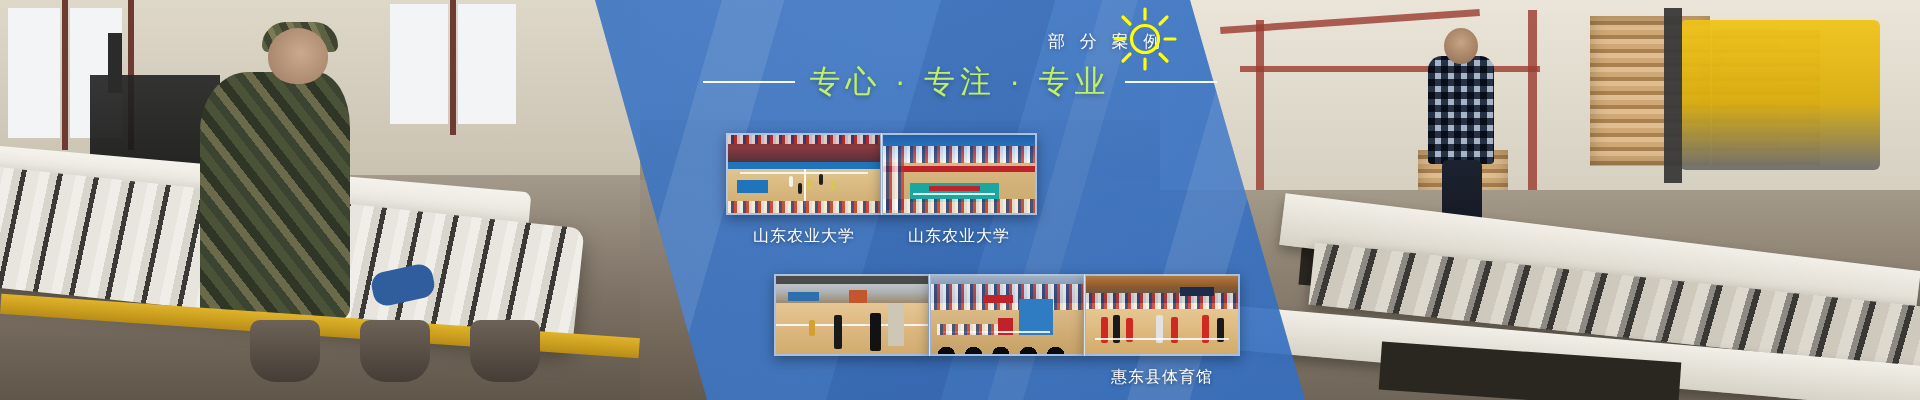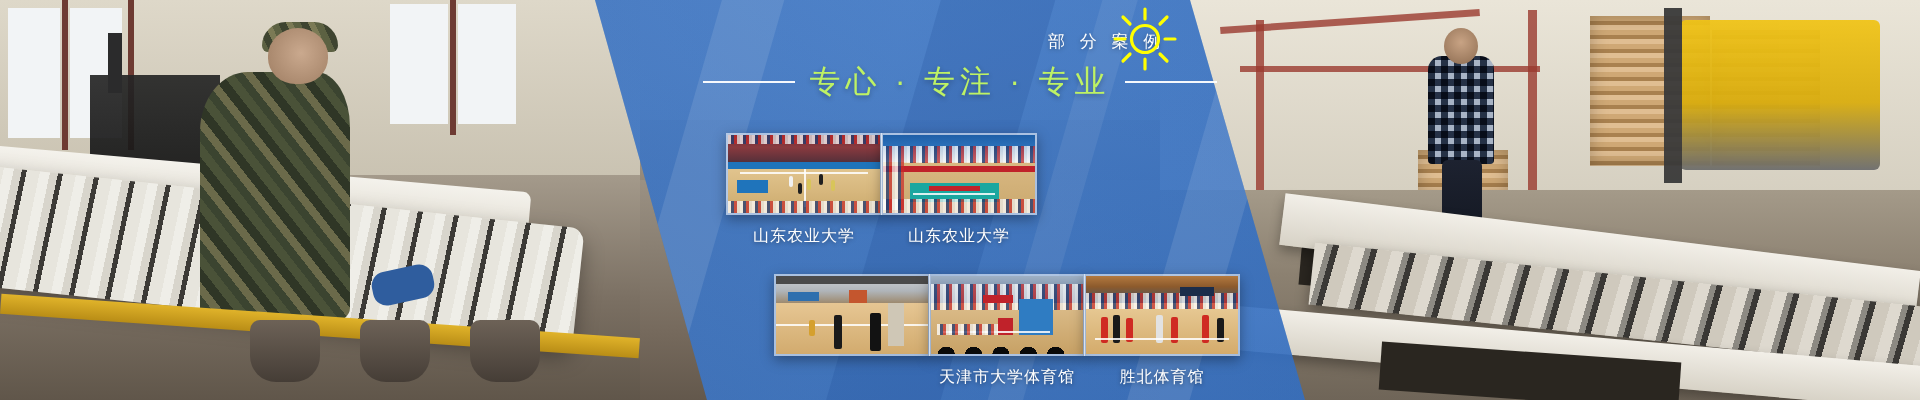--- a/index.html
+++ b/index.html
@@ -366,37 +366,36 @@
           <div class="g-court"></div>
           <div class="g-crowd" style="left:0; top:10%; width:100%; height:34%;"></div>
           <div class="g-banner" style="left:34%; top:24%; width:20%; height:10%;"></div>
           <div class="g-blue" style="left:58%; top:30%; width:22%; height:46%; background:#2f7cc2;"></div>
           <div class="g-banner" style="left:44%; top:54%; width:10%; height:22%;"></div>
           <div class="g-line" style="left:8%; top:70%; width:70%; height:2px;"></div>
           <div class="g-crowd" style="left:4%; top:62%; width:40%; height:14%;"></div>
           <div class="fg-heads"></div>
         </div>
       </div>
-      <div class="cap-text wide">天津市大学体育馆</div>
     </div>
 
     <div class="card" style="left:1084px; top:274px;">
       <div class="thumb tF">
         <div class="gym">
           <div class="g-stand-top"></div>
           <div class="g-court"></div>
           <div class="g-crowd" style="left:0; top:22%; width:100%; height:20%;"></div>
           <div class="g-blue" style="left:62%; top:14%; width:22%; height:12%; background:#1b2d4a;"></div>
           <div class="g-player" style="left:10%; top:52%; width:7px; height:26px; background:#cf2a22;"></div>
           <div class="g-player" style="left:18%; top:50%; width:7px; height:28px; background:#1a1a1a;"></div>
           <div class="g-player" style="left:26%; top:54%; width:7px; height:24px; background:#cf2a22;"></div>
           <div class="g-player" style="left:46%; top:50%; width:7px; height:28px; background:#e2e2e2;"></div>
           <div class="g-player" style="left:56%; top:52%; width:7px; height:26px; background:#cf2a22;"></div>
           <div class="g-player" style="left:76%; top:50%; width:7px; height:28px; background:#cf2a22;"></div>
           <div class="g-player" style="left:86%; top:54%; width:7px; height:24px; background:#1a1a1a;"></div>
           <div class="g-line" style="left:6%; top:80%; width:88%; height:2px;"></div>
         </div>
       </div>
-      <div class="cap-text">胜北体育馆</div>
+      <div class="cap-text">惠东县体育馆</div>
     </div>
 
   </div>
 </div>
 
 </body></html>

